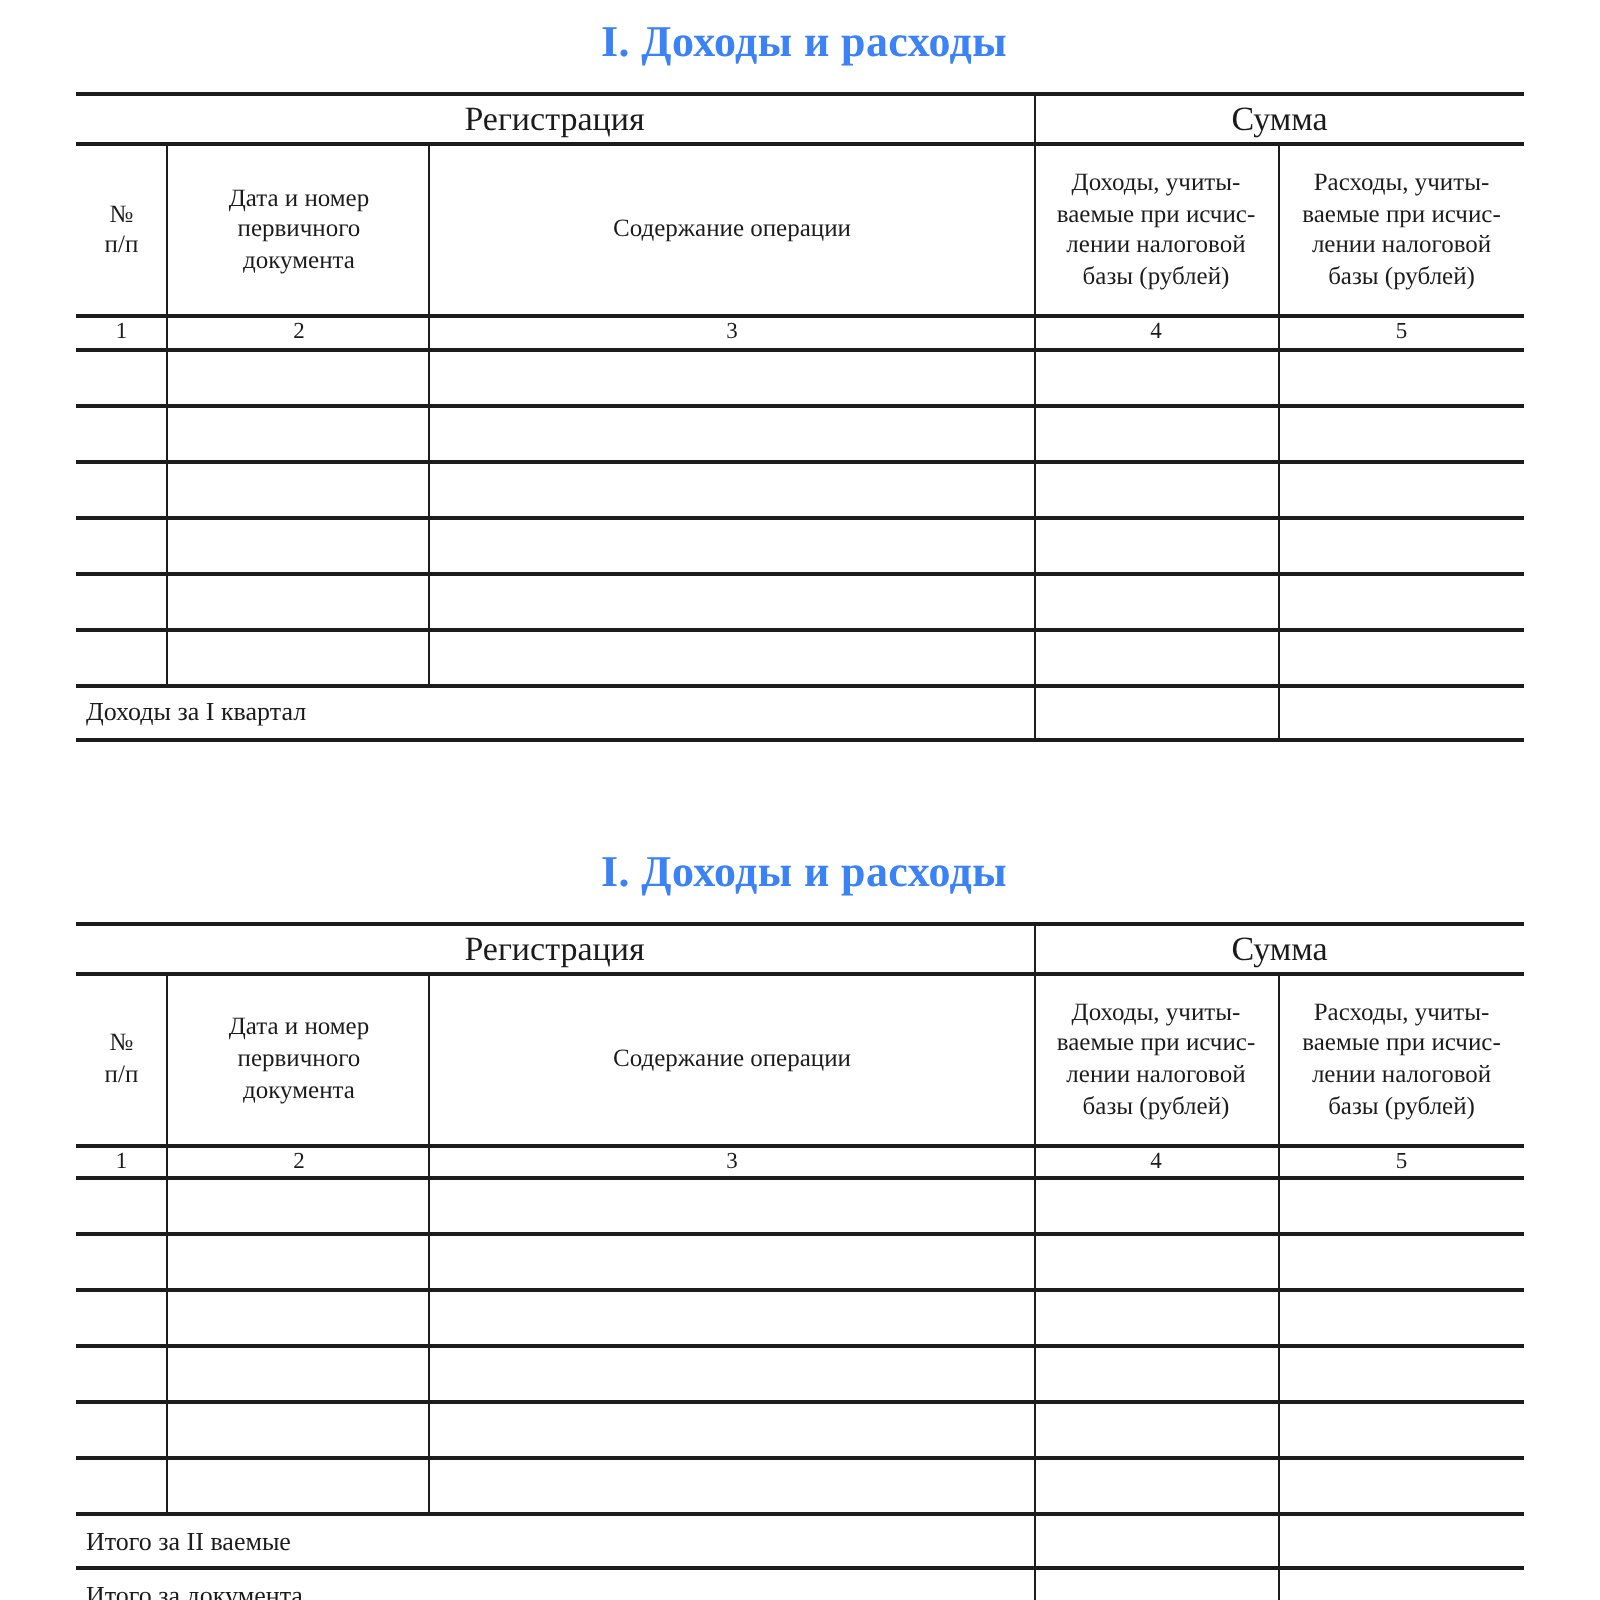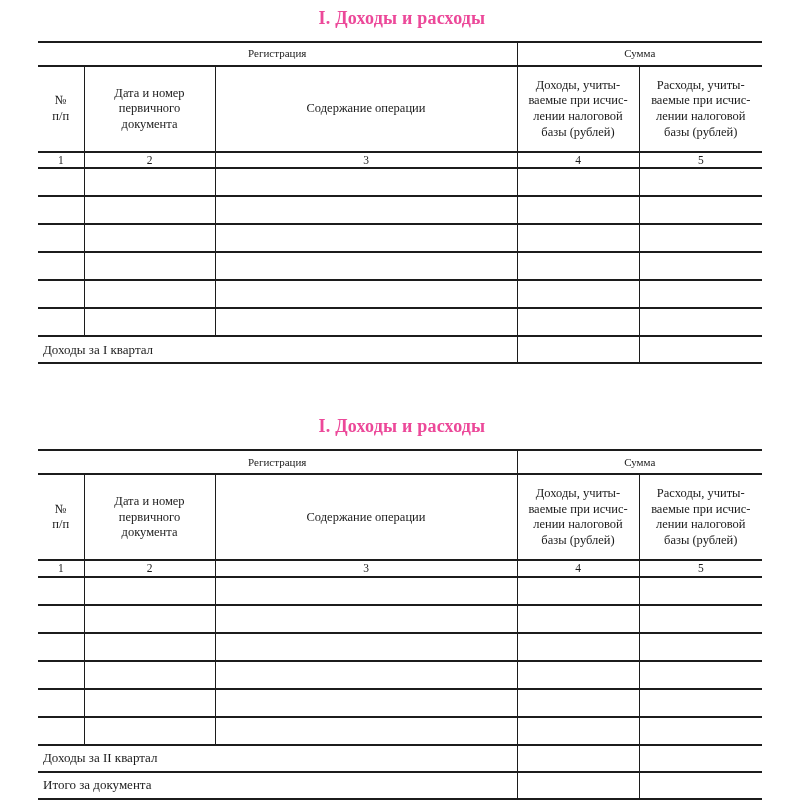--- a/index.html
+++ b/index.html
@@ -14,24 +14,24 @@
   .page {
     width: 800px;
     height: 800px;
     background: #ffffff;
     box-sizing: border-box;
     padding-top: 4px;
   }
   .section-title {
     text-align: center;
     font-weight: bold;
-    font-size: 18px;
+    font-size: 22px;
     letter-spacing: 0.2px;
     margin: 0 0 12px 4px;
-    color: #ec4899;
+    color: #3b82f6;
   }
   .section-1 .section-title { margin-top: 4px; }
   .section-2 .section-title { margin-top: 52px; }
   table.form-table {
     border-collapse: collapse;
     table-layout: fixed;
     width: 724px;
     margin: 0 auto;
   }
   
@@ -48,21 +48,21 @@
     line-height: 1.25;
     overflow: hidden;
   }
   .form-table tr > *:first-child { border-left: none; }
   .form-table tr > *:last-child  { border-right: none; }
   .col-num   { width: 46px; }
   .col-doc   { width: 131px; }
   .col-op    { width: 302px; }
   .col-inc   { width: 122px; }
   .col-exp   { width: 123px; }
-  .row-group th { height: 20px; font-size: 11px; }
+  .row-group th { height: 20px; font-size: 17px; }
   .row-head th  { height: 82px; white-space: pre-line; font-size: 12.5px; }
   .row-colnum td { height: 13px; font-size: 11.5px; padding: 0 4px; }
   .row-empty td  { height: 24px; }
   .row-total td  { height: 23px; }
   .row-total .total-label {
     text-align: left;
     font-size: 13px;
     padding-left: 5px;
   }
 </style>
@@ -236,21 +236,21 @@
             <td></td>
           </tr>
         <tr class="row-empty">
             <td></td>
             <td></td>
             <td></td>
             <td></td>
             <td></td>
           </tr>
         <tr class="row-total">
-          <td colspan="3" class="total-label">Доходы за II квартал</td>
+          <td colspan="3" class="total-label">Итого за II ваемые</td>
           <td></td>
           <td></td>
         </tr>
         <tr class="row-total">
           <td colspan="3" class="total-label">Итого за документа</td>
           <td></td>
           <td></td>
         </tr>
       </tbody>
     </table>

